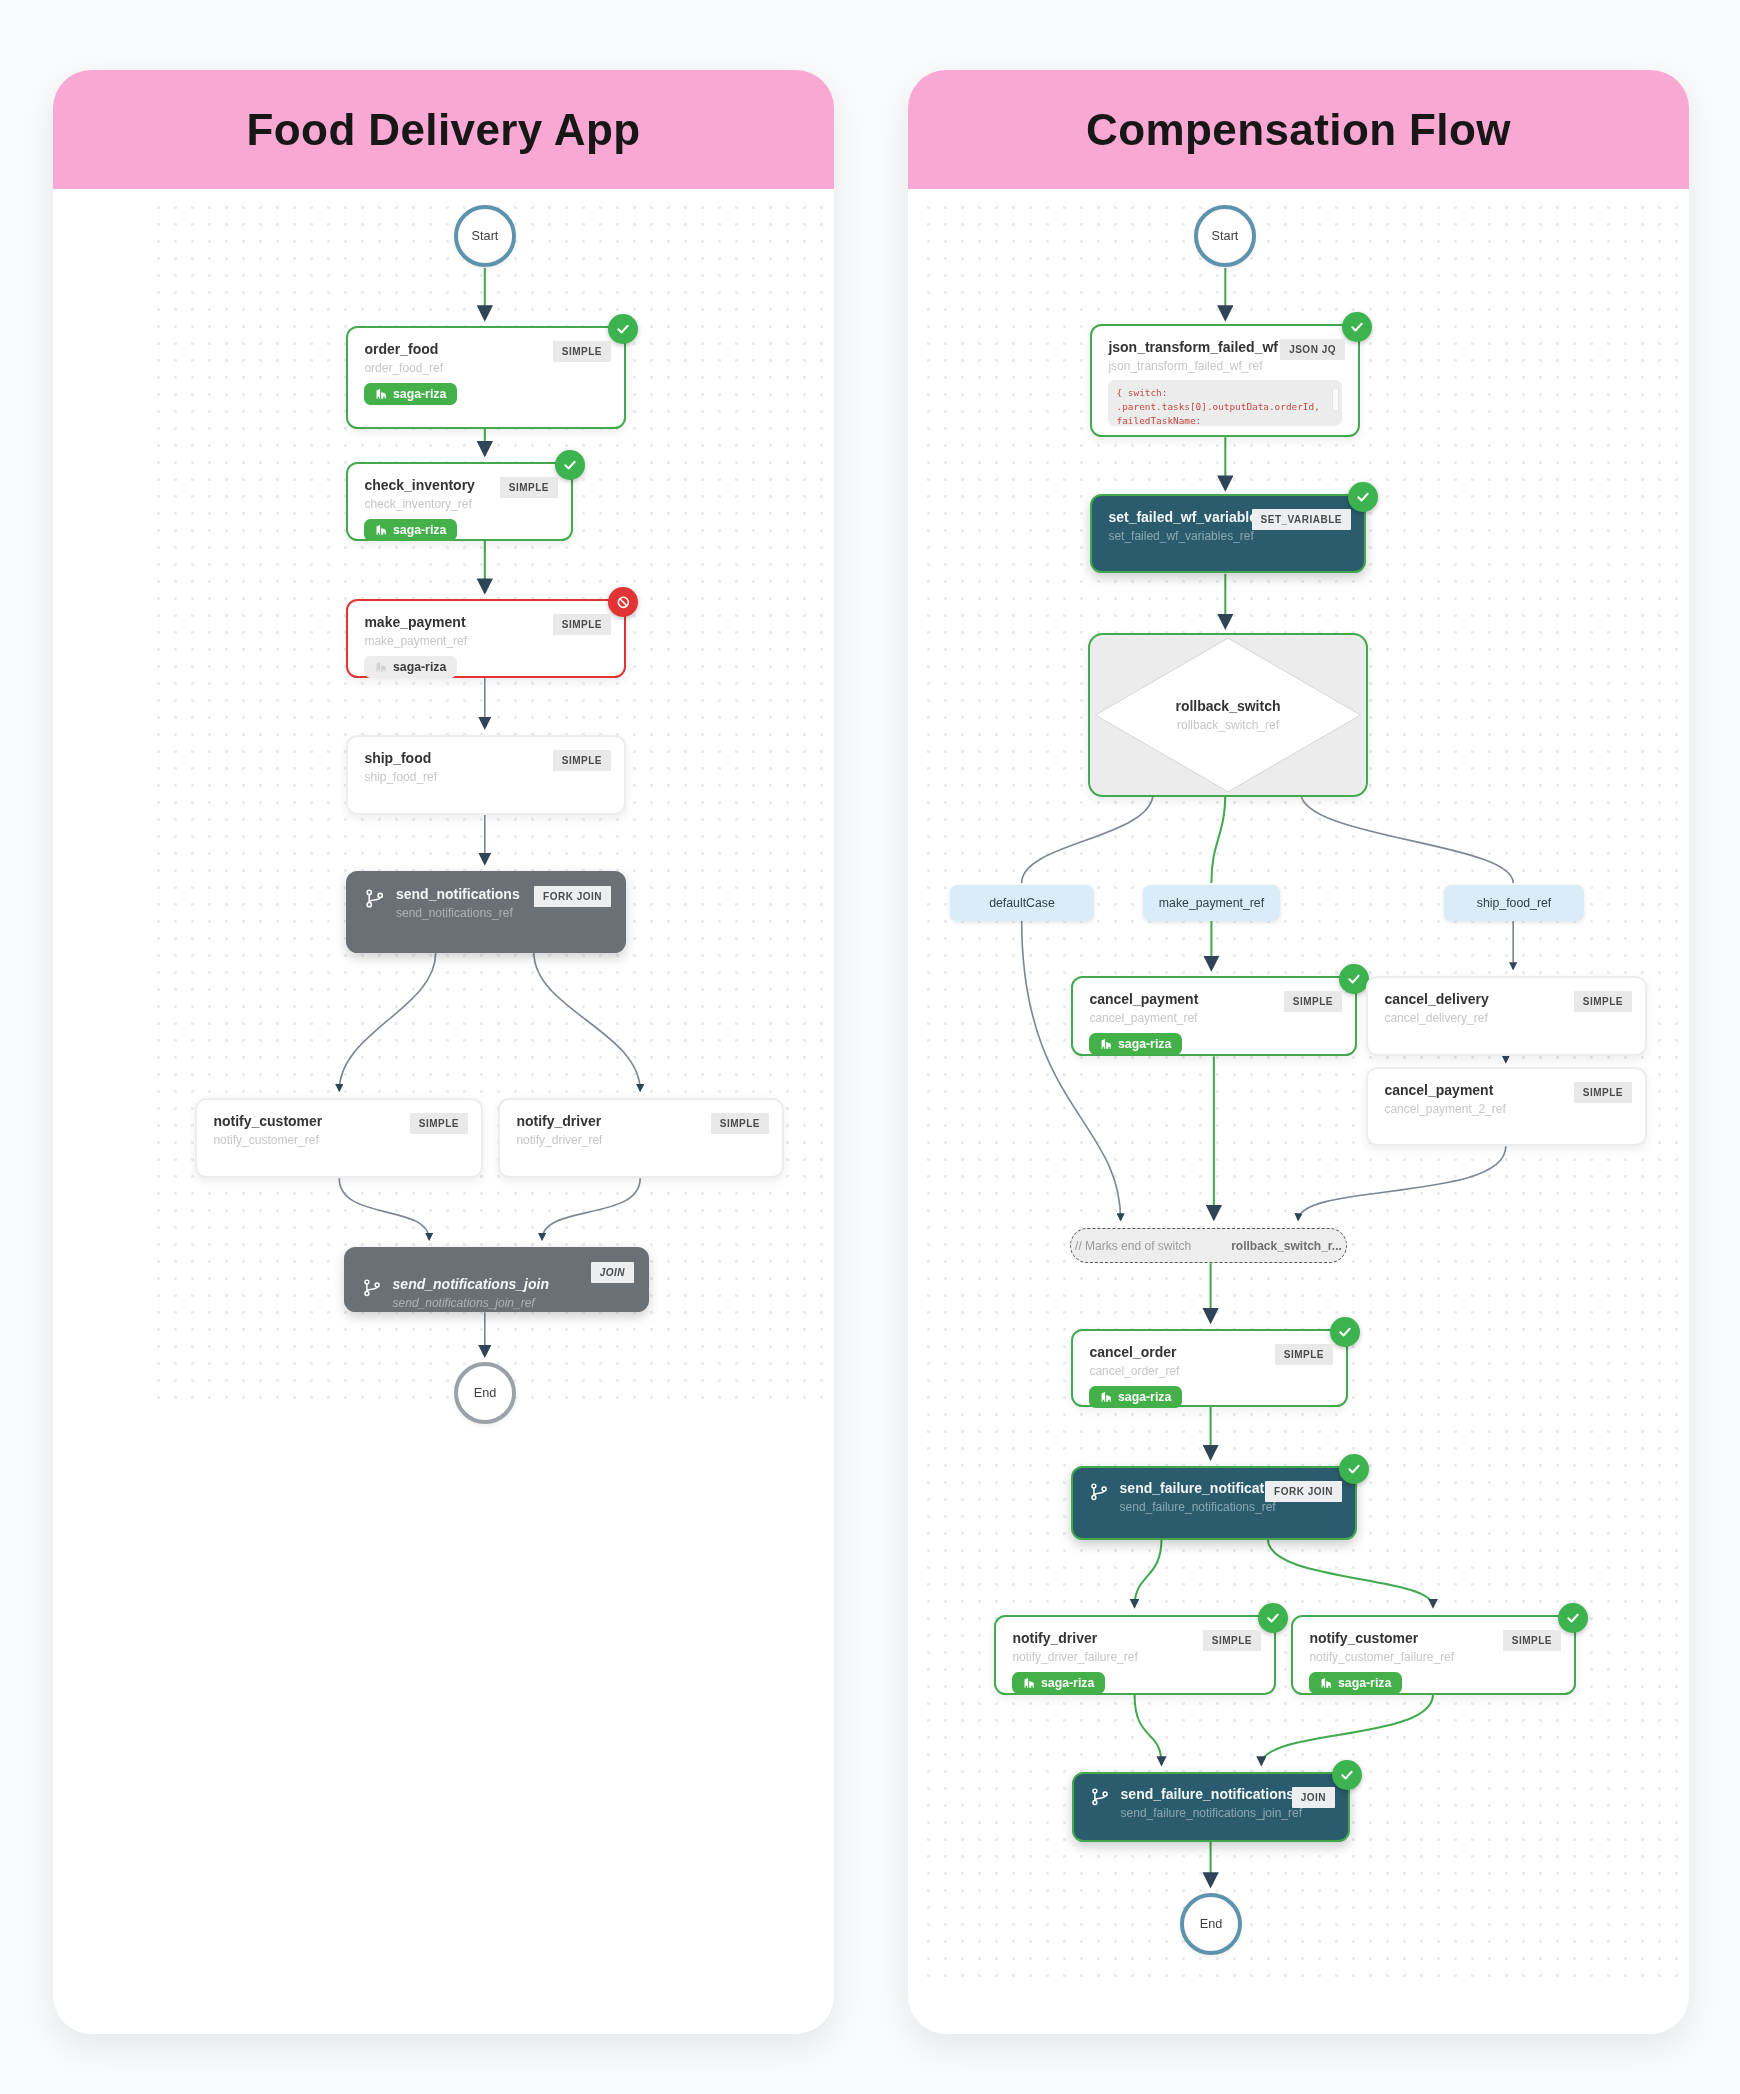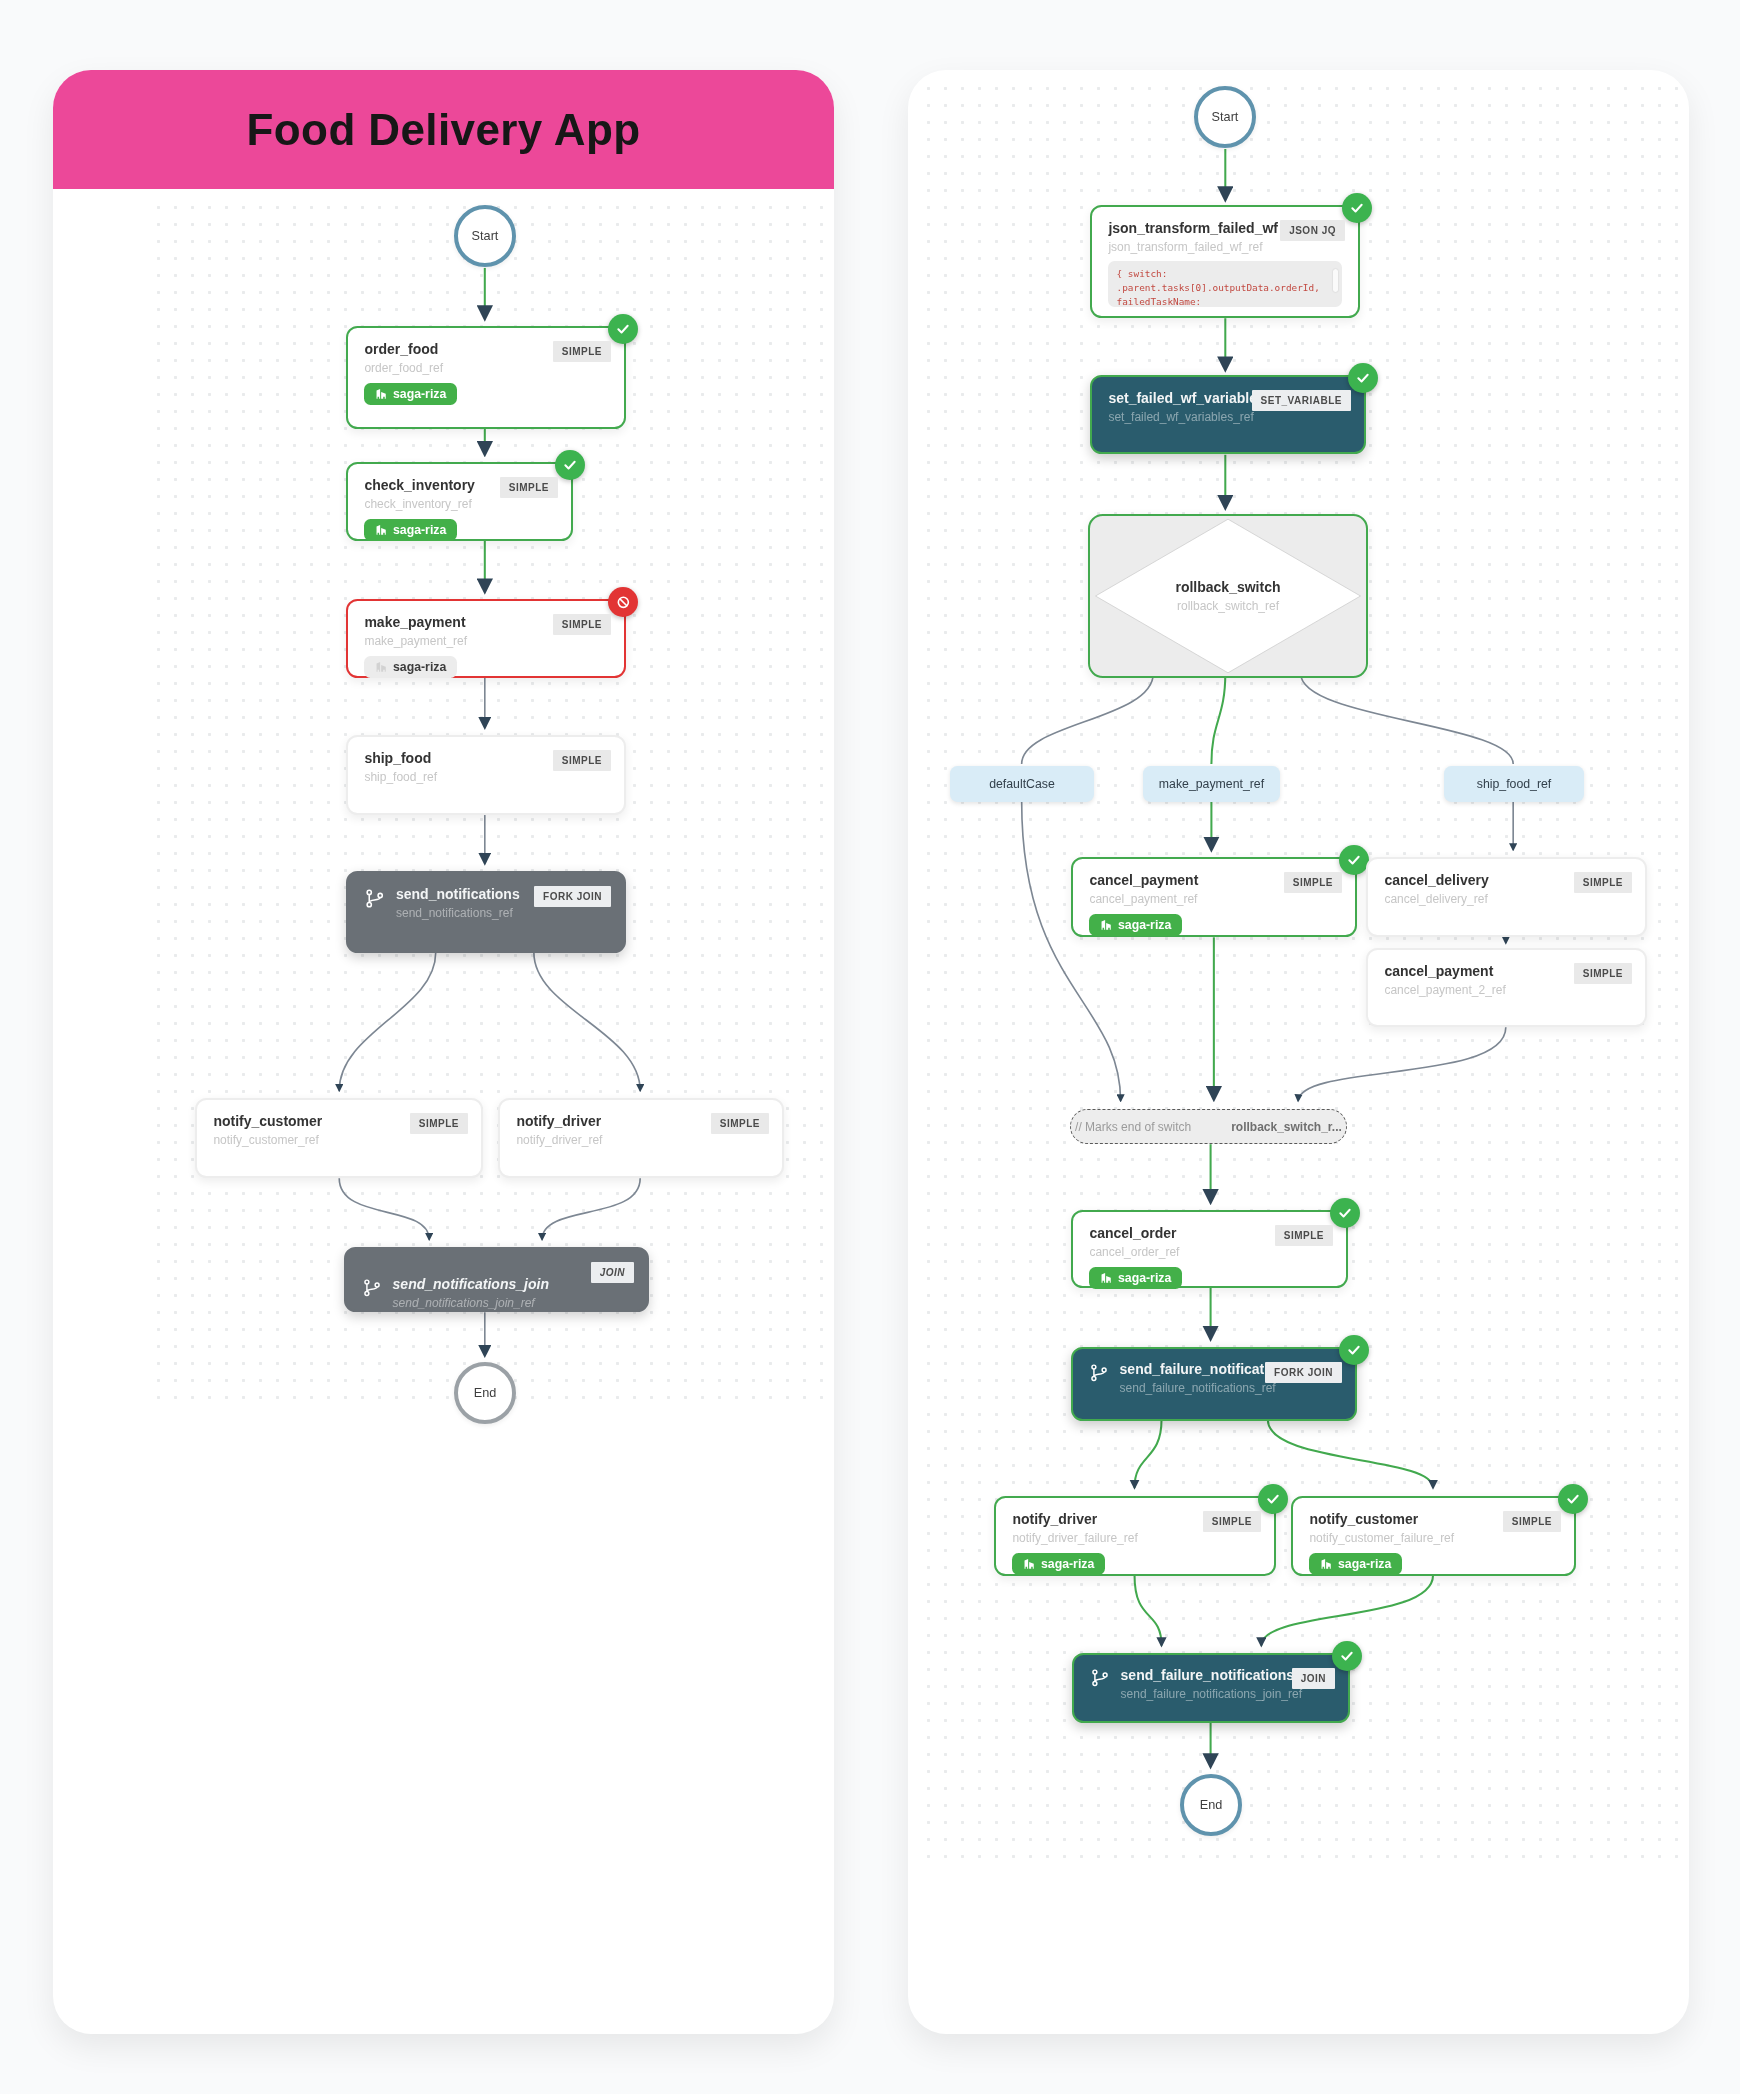--- a/index.html
+++ b/index.html
@@ -8,21 +8,21 @@
     background:#f9fafb;
     font-family:"Liberation Sans", sans-serif;
     -webkit-font-smoothing:antialiased;
   }
   .panel{
     position:absolute;top:70px;width:781px;height:1964px;background:#ffffff;
     border-radius:38px;box-shadow:0 13px 33px rgba(0,0,0,.08);overflow:hidden;
   }
   .panel.left{left:53px;}
   .panel.right{left:908px;}
-  .panel-header{height:119px;background:#ec4899;display:flex;align-items:center;justify-content:center;}
+  .panel-header{height:119px;background:#f9a8d4;display:flex;align-items:center;justify-content:center;}
   .panel-title{font-size:44px;font-weight:700;color:#171717;letter-spacing:0.4px;}
   .canvas{position:relative;width:781px;height:1845px;}
   .dots{position:absolute;pointer-events:none;
     background-image:radial-gradient(circle,#d7dadd 1.4px,transparent 1.5px);
     background-size:17px 17px;opacity:.55;}
   .edges{position:absolute;left:0;top:0;}
 
   
   .node{position:absolute;background:#fff;border:2.5px solid #ededed;border-radius:11.5px;
     box-shadow:0 3.3px 9.8px rgba(0,0,0,.07);padding:13px 16.4px;box-sizing:border-box;}
@@ -220,20 +220,23 @@
       <span class="badge">JOIN</span>
     </div>
 
     <div class="circle gray" style="left:401px;top:1173px;">
       <span>End</span>
     </div>
   </div>
 </div>
 
 <div class="panel right">
+  <div class="panel-header">
+    <div class="panel-title">Compensation Flow</div>
+  </div>
   <div class="canvas">
     <div class="dots" style="left:11.5px;top:9.8px;width:758px;height:1784px;"></div>
 
     <svg class="edges" width="781" height="1845" viewBox="0 0 955 2255">
       <defs>
         <marker id="aRb" markerWidth="8" markerHeight="8" refX="6.5" refY="4" orient="auto">
             <path d="M0,0 L8,4 L0,8 Z" fill="#2f4456"></path>
           </marker>
         <marker id="aRs" markerWidth="5" markerHeight="5" refX="4" refY="2.5" orient="auto">
             <path d="M0,0 L5,2.5 L0,5 Z" fill="#2f4456"></path>

